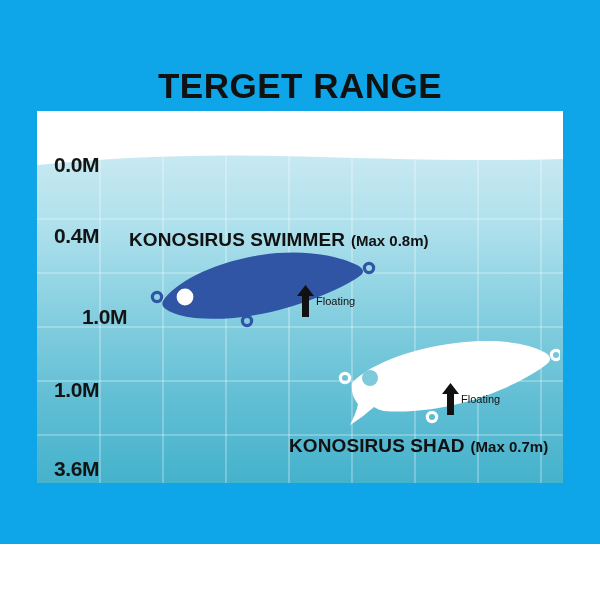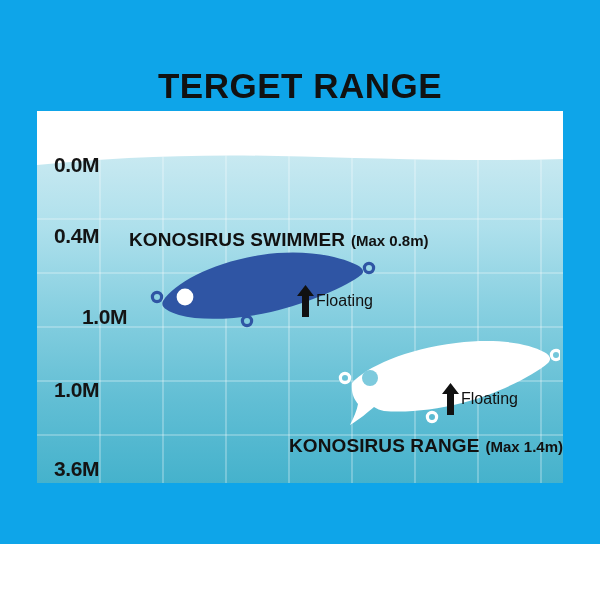--- a/index.html
+++ b/index.html
@@ -100,21 +100,21 @@
     white-space: nowrap;
   }
   .floating-note .arrow {
     display: inline-block;
     width: 17px;
     height: 32px;
     flex: none;
   }
   .floating-note .ftxt {
     font-family: "Liberation Sans", sans-serif;
-    font-size: 16px;
+    font-size: 11px;
     font-weight: normal;
     color: #111111;
     margin-left: 2px;
     line-height: 1;
   }
 
   
   .lure {
     position: absolute;
   }
@@ -237,21 +237,21 @@
     <div class="floating-note" style="left:405px; top:272px;">
       <span class="arrow">
         <svg width="17" height="32" viewBox="0 0 17 32">
           <path d="M8.5,0 L17,11 L12,11 L12,32 L5,32 L5,11 L0,11 Z" fill="#111111"></path>
         </svg>
       </span>
       <span class="ftxt">Floating</span>
     </div>
 
     <div class="lure-name" style="left:252px; top:324px;">
-      <span class="main">KONOSIRUS RANGE</span><span class="max">(Max 1.4m)</span>
+      <span class="main">KONOSIRUS SHAD</span><span class="max">(Max 0.7m)</span>
     </div>
 
   </div>
 
   <div class="depth-label" style="left:54px; top:153px;">0.0M</div>
 
   <div class="depth-label" style="left:54px; top:224px;">0.4M</div>
 
   <div class="depth-label" style="left:54px; top:305px;margin-left:28px;">1.0M</div>
 

